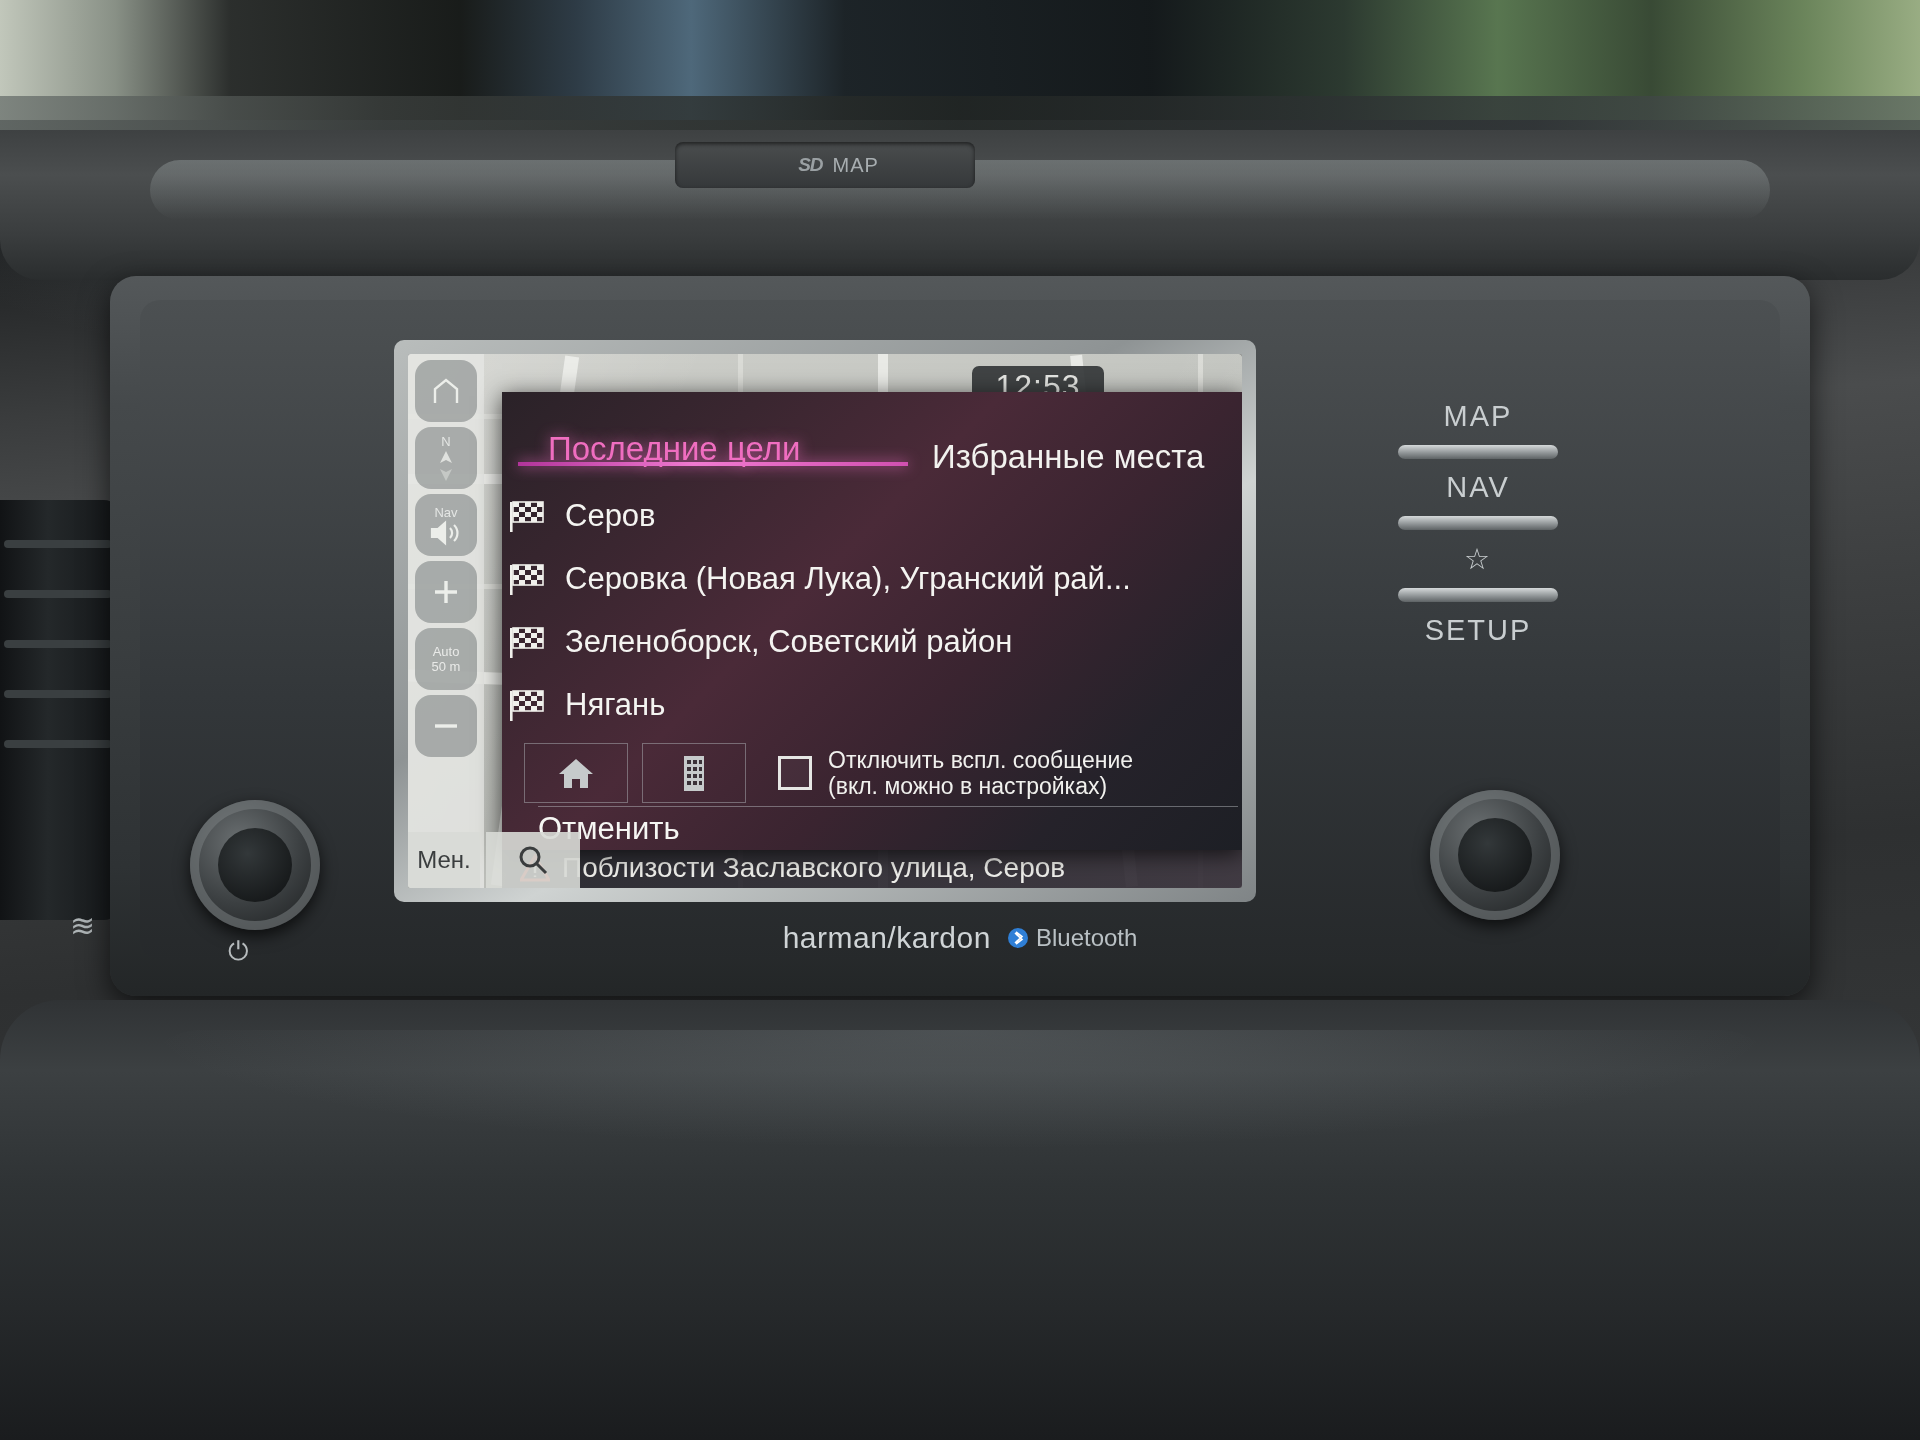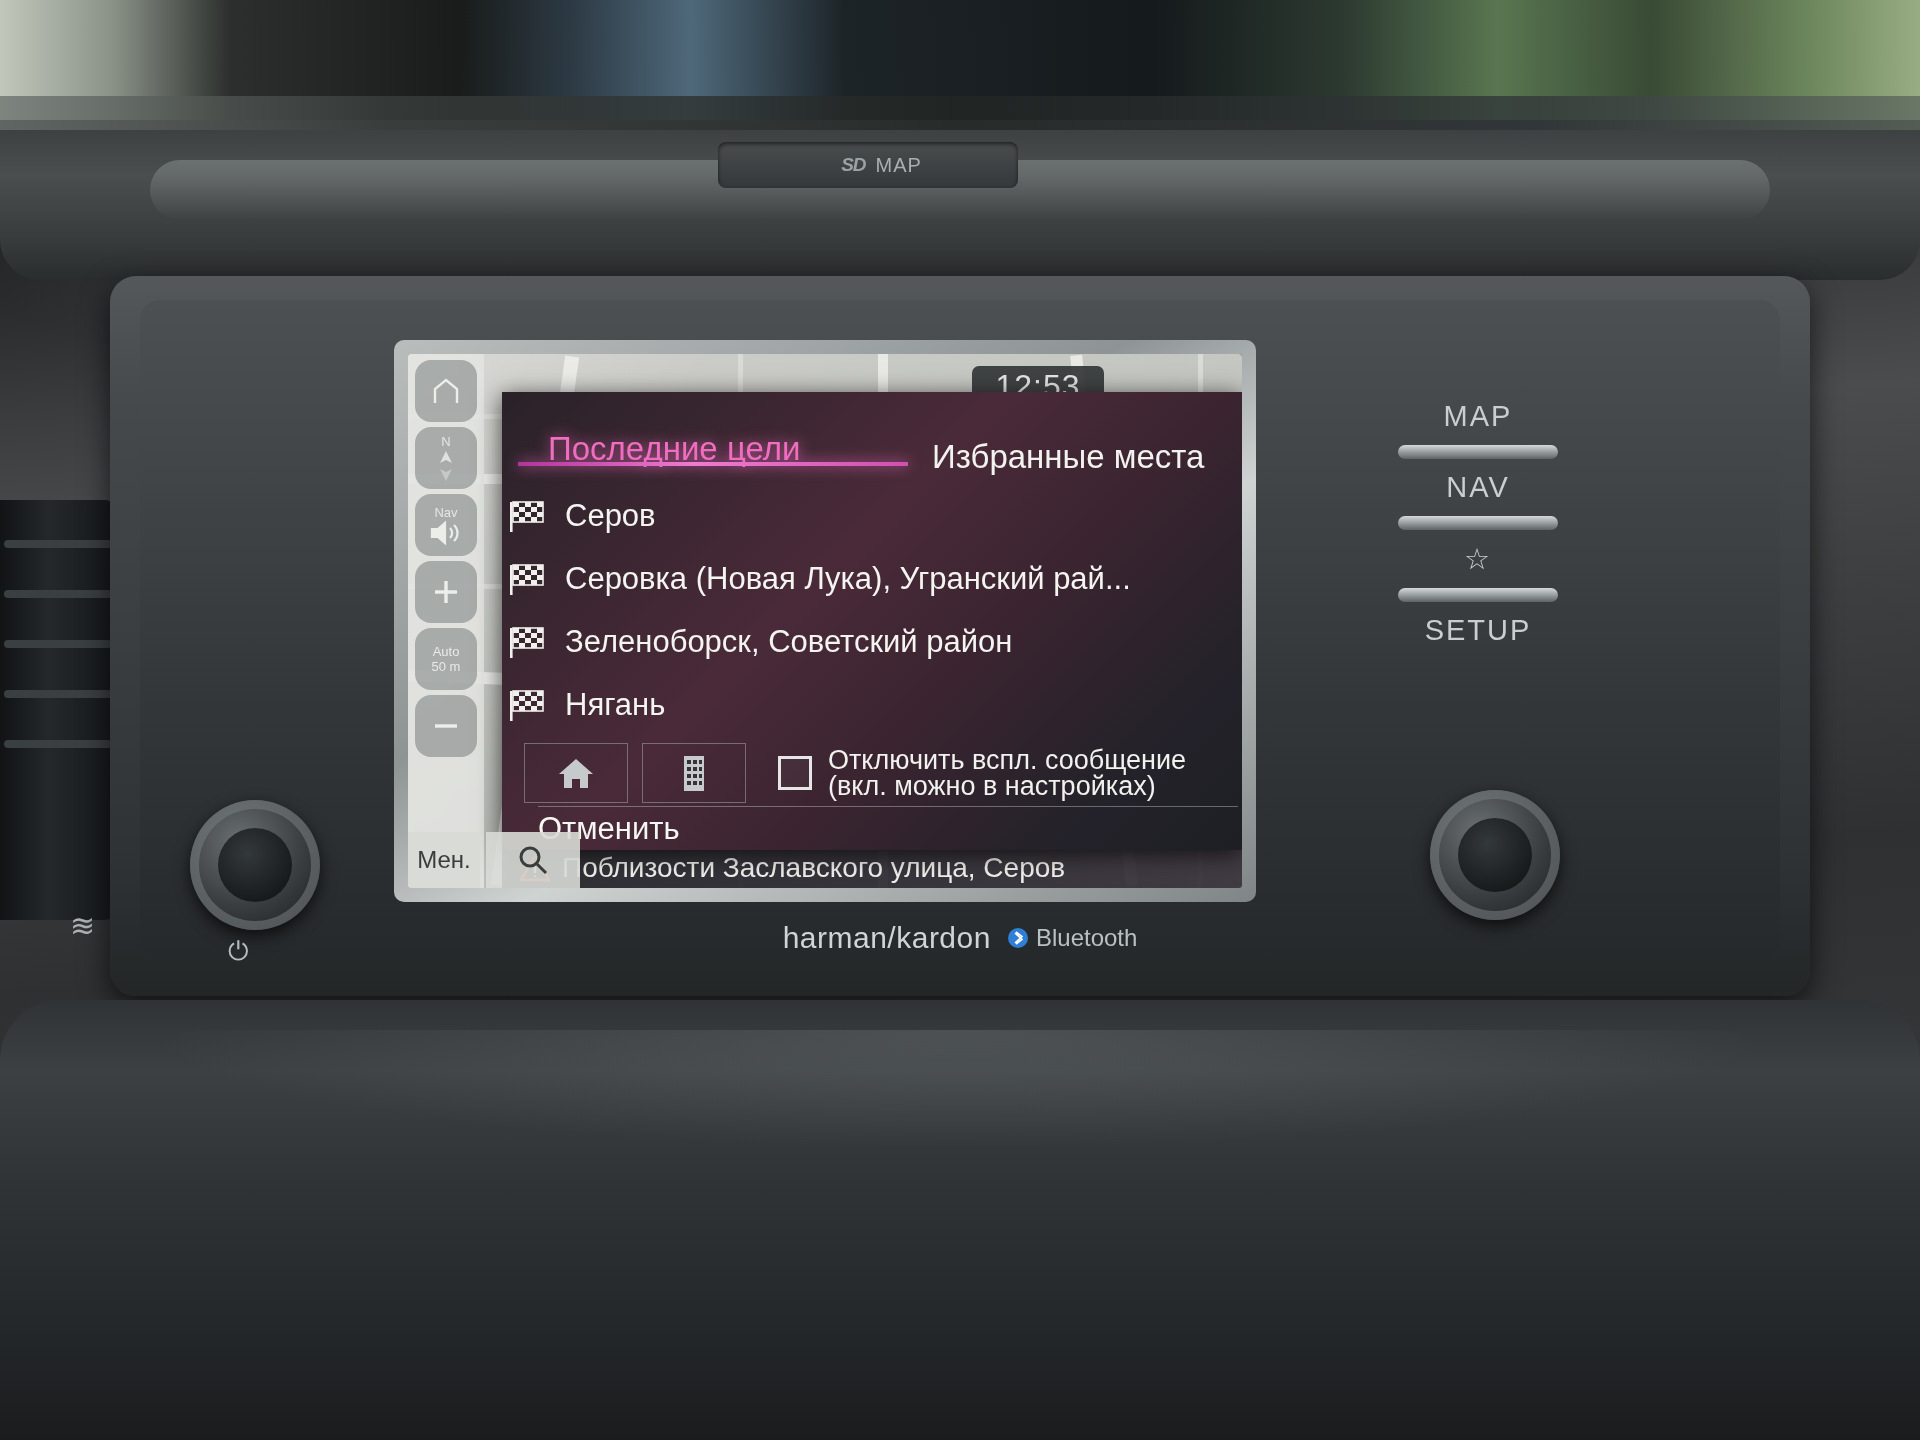--- a/index.html
+++ b/index.html
@@ -21,21 +21,21 @@
 
   
   #hood { position:absolute; left:0; top:130px; width:1920px; height:150px;
     background:linear-gradient(180deg,#3e4142 0%,#4b4e4f 30%,#3a3d3e 70%,#2a2d2e 100%);
     border-radius:0 0 40px 40px; }
   #hood-sheen { position:absolute; left:150px; top:160px; width:1620px; height:60px;
     background:linear-gradient(180deg,rgba(190,200,200,.30),rgba(120,130,130,0));
     border-radius:30px; }
 
   
-  #sd-slot { position:absolute; left:718px; top:142px; width:300px; height:46px;
+  #sd-slot { position:absolute; left:675px; top:142px; width:300px; height:46px;
     background:linear-gradient(180deg,#4a4d4e,#35383a); border-radius:8px;
     box-shadow:inset 0 2px 4px rgba(0,0,0,.6); display:flex; align-items:center; justify-content:center; gap:10px;padding-left:27px; }
   #sd-slot .sd-logo { color:#9aa0a3; font-size:19px; font-weight:bold; font-style:italic; letter-spacing:-1px;}
   #sd-slot .sd-text { color:#a8aeb1; font-size:20px; letter-spacing:1px; }
 
   
   #bezel { position:absolute; left:110px; top:276px; width:1700px; height:720px;
     background:linear-gradient(180deg,#54585a 0%,#45494b 18%,#3a3e40 50%,#2e3234 82%,#232627 100%);
     border-radius:26px; box-shadow:0 10px 30px rgba(0,0,0,.65); }
   #bezel-inner { position:absolute; left:140px; top:300px; width:1640px; height:660px;
@@ -88,21 +88,21 @@
   .dlg-item .txt { color:#f4f4f1; font-size:31px; white-space:nowrap; overflow:hidden; }
   .flag { width:40px; height:34px; flex:none; position:relative; }
   .flag svg { display:block; }
 
   
   #dlg-bottom { position:absolute; left:0; top:350px; width:740px; height:62px; display:flex; align-items:center; }
   .sq-btn { width:104px; height:60px; border:1px solid rgba(185,190,195,.45);
     display:flex; align-items:center; justify-content:center; }
   #cb-wrap { display:flex; align-items:center; gap:16px; margin-left:32px; }
   #checkbox { width:34px; height:34px; border:3px solid #e6e7e4; background:rgba(255,255,255,.04); flex:none; }
-  #cb-text { color:#f1f1ee; font-size:27px; line-height:26px; }
+  #cb-text { color:#f1f1ee; font-size:23px; line-height:26px; }
 
   #dlg-cancel { position:absolute; left:36px; top:414px; width:700px; height:44px;
     border-top:1px solid rgba(190,195,200,.45); display:flex; align-items:center; justify-content:flex-start; }
   #dlg-cancel span { color:#f6f6f3; font-size:31px; }
 
   
   #map-info { position:absolute; left:94px; top:492px; width:740px; height:44px;
     display:flex; align-items:center; gap:12px; color:#f0f0ec; font-size:28px;
     background:linear-gradient(90deg,rgba(35,35,42,.92),rgba(45,38,48,.88)); padding-left:18px; }
   #warn-tri { width:30px; height:28px; flex:none; }

